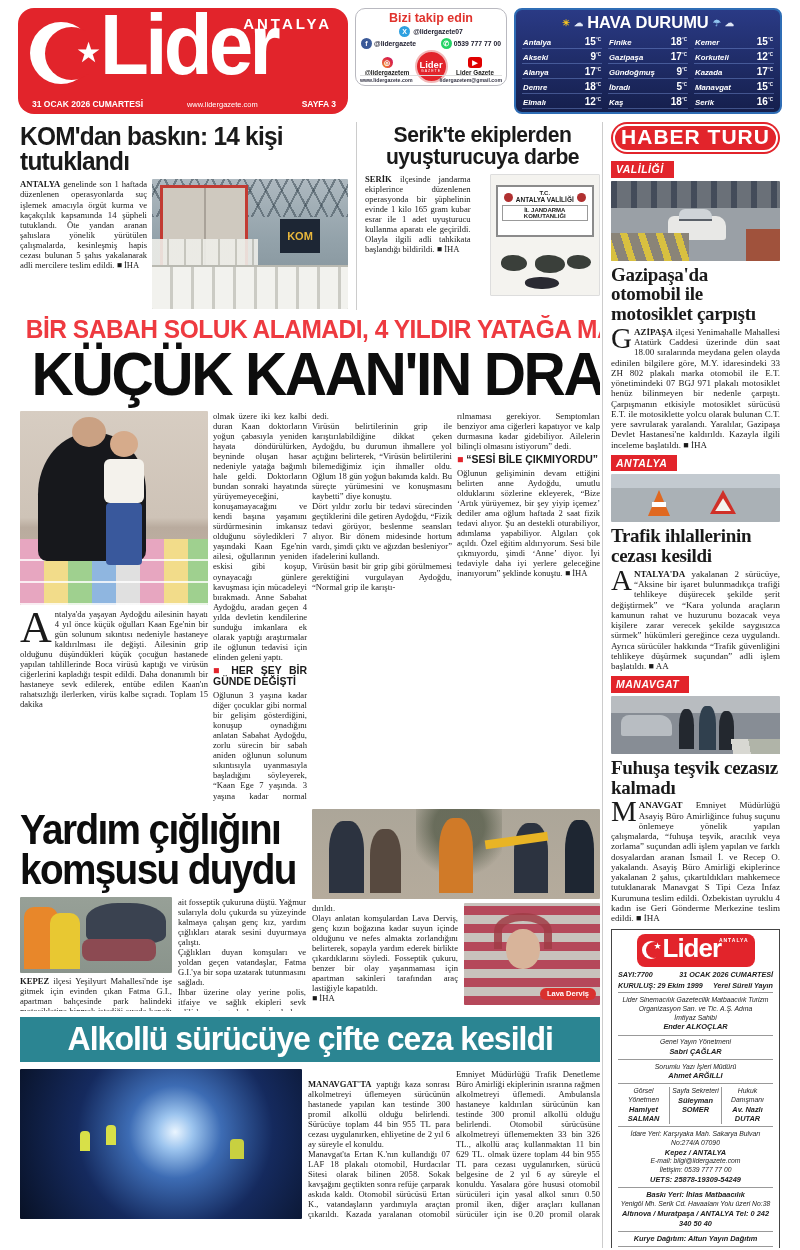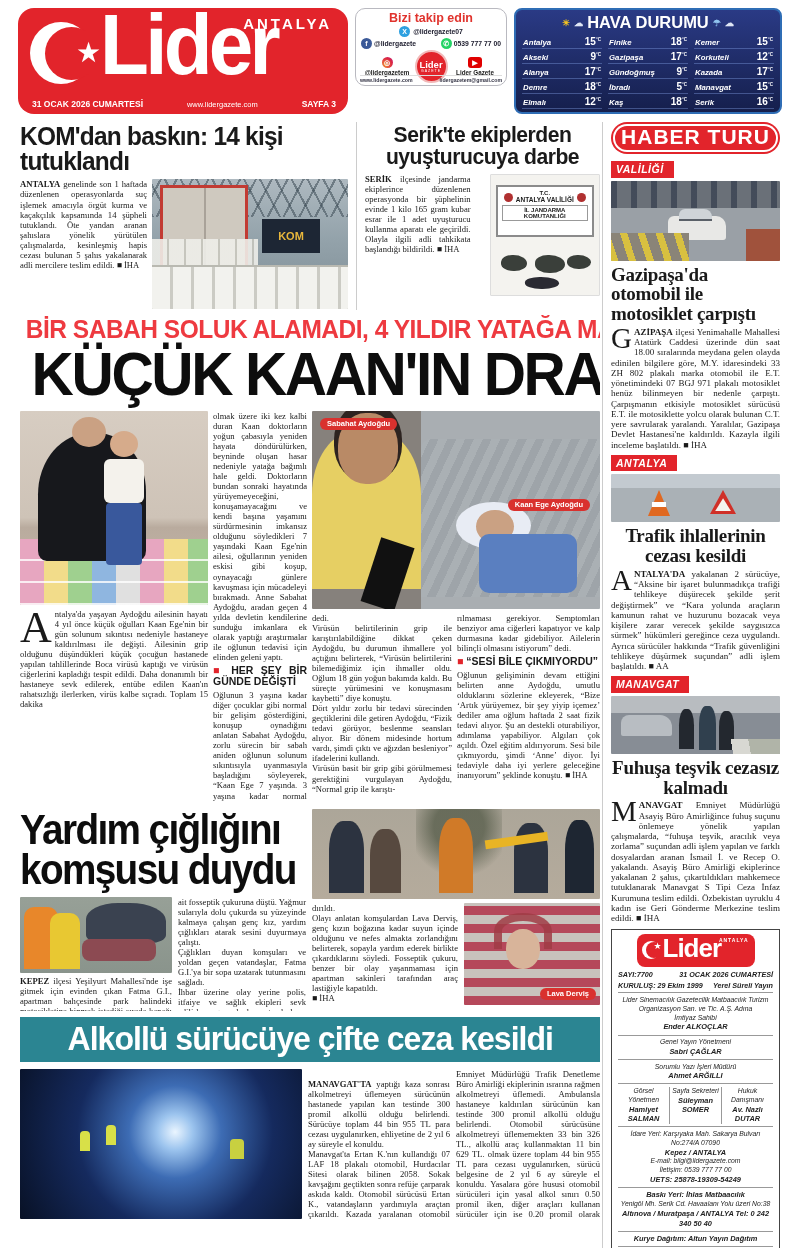--- a/index.html
+++ b/index.html
@@ -76,21 +76,21 @@
   .kom-head { font:bold 26px/0.97 "Liberation Sans", sans-serif; letter-spacing:-0.8px; transform:scaleX(0.94);
               transform-origin:left; margin:2px 0 5px; }
   .kom-body { display:flex; gap:5px; }
   .kom-text { width:127px; }
   .kom-photo { width:196px; height:130px; background:linear-gradient(180deg,#aeb9c0 0%,#94a3ab 45%,#7e8d95 100%); }
   .truss { position:absolute; top:0; left:0; right:0; height:38px;
            background:repeating-linear-gradient(62deg, rgba(60,75,85,0.55) 0 2px, transparent 2px 14px),
                       repeating-linear-gradient(-62deg, rgba(60,75,85,0.55) 0 2px, transparent 2px 14px); }
   .truck { position:absolute; left:8px; top:6px; width:88px; height:88px; background:#cfc9bf; border:3px solid #c23b33; }
   .truck:before { content:""; position:absolute; left:50%; top:0; bottom:0; width:2px; background:#a9a299; }
-  .kom-sign { position:absolute; right:28px; top:40px; width:58px; height:34px; background:#1d2634; color:#e8b73c;
+  .kom-sign { position:absolute; right:28px; top:40px; width:40px; height:34px; background:#1d2634; color:#e8b73c;
               font:bold 11px "Liberation Sans", sans-serif; display:flex; align-items:center; justify-content:center; }
   .ibc { position:absolute; left:0; right:0; bottom:0; height:44px;
          background:repeating-linear-gradient(90deg,#f2f2ee 0 18px,#cbcbc4 18px 21px),
                     linear-gradient(180deg,#e8e8e2,#d4d4cc); border-top:2px solid #b9b9b1; }
   .ibc2 { position:absolute; left:0; right:90px; bottom:44px; height:26px;
           background:repeating-linear-gradient(90deg,#eeeee9 0 15px,#c5c5bd 15px 17px); opacity:0.9; }
 
   .serik { width:244px; border-left:1px solid #ccc; padding-left:8px; }
   .serik-head { font:bold 22px/1.02 "Liberation Sans", sans-serif; letter-spacing:-0.5px; text-align:center;
                 transform:scaleX(0.96); margin:2px 0 5px; }
@@ -186,21 +186,21 @@
   
   .rail { position:absolute; left:602px; top:122px; width:198px; height:1126px; overflow:hidden;
           border-left:1px solid #ccc; padding:0 20px 0 8px; }
   .ht-banner { background:#e2242b; color:#fff; border-radius:14px; text-align:center;
                font:bold 21px "Liberation Sans", sans-serif; letter-spacing:1px; padding:1px 0 3px;
                box-shadow:inset 0 0 0 2px #fff, 0 0 0 2px #e2242b; margin:2px 2px 4px; }
   .tag { display:inline-block; background:#e2242b; color:#fff; font:bold italic 10.5px "Liberation Sans", sans-serif;
          padding:2px 10px 2.5px 5px; margin:5px 0 3px; letter-spacing:0.5px; }
   .r-photo { width:100%; }
   .r-head { font:bold 19px/1.04 "Liberation Serif", serif; letter-spacing:-0.3px; margin:4px 0 3px; }
-  .r-head.ctr { text-align:center; }
+  .r-head.ctr { }
   .r-text { font-size:9px; line-height:1.14; text-align:justify; }
   .rdc { float:left; font-size:29px; line-height:23px; padding-right:2px; }
 
   .g-photo { height:80px; background:linear-gradient(180deg,#6a7078 0 34%, #9aa0a6 34% 100%); }
   .g-bld { position:absolute; top:0; left:0; right:0; height:34%;
            background:repeating-linear-gradient(90deg, rgba(30,40,60,0.5) 0 6px, transparent 6px 20px); }
   .g-car { position:absolute; left:34%; top:44%; width:34%; height:30%; background:#e8e8e6; border-radius:6px 10px 3px 3px; }
   .g-car:before { content:""; position:absolute; left:18%; top:-26%; width:58%; height:40%; background:#cfd4d8;
                   border-radius:6px 8px 0 0; border-bottom:2px solid #5a6068; }
   .g-cross { position:absolute; left:0; bottom:0; width:46%; height:34%;
@@ -433,31 +433,20 @@
 
       <div class="k2">
         <div>olmak üzere iki kez kalbi duran Kaan doktorların yoğun çabasıyla yeniden hayata döndürülürken, beyninde oluşan hasar nedeniyle yatağa bağımlı hale geldi. Doktorların bundan sonraki hayatında yürüyemeyeceğini, konuşamayacağını ve kendi başına yaşamını sürdürmesinin imkansız olduğunu söyledikleri 7 yaşındaki Kaan Ege'nin ailesi, oğullarının yeniden eskisi gibi koşup, oynayacağı günlere kavuşması için mücadeleyi bırakmadı. Anne Sabahat Aydoğdu, aradan geçen 4 yılda devletin kendilerine sunduğu imkanlara ek olarak yaptığı araştırmalar ile oğlunun tedavisi için elinden geleni yaptı.</div>
         <div class="subhead">
           <span class="sq">■</span> <span>HER ŞEY BİR GÜNDE DEĞİŞTİ</span>
         </div>
         <div>Oğlunun 3 yaşına kadar diğer çocuklar gibi normal bir gelişim gösterdiğini, konuşup oynadığını anlatan Sabahat Aydoğdu, zorlu sürecin bir sabah aniden oğlunun solunum sıkıntısıyla uyanmasıyla başladığını söyleyerek, “Kaan Ege 7 yaşında. 3 yaşına kadar normal gelişimi olan, yürüyebilen bir çocuktu. Bir gün solunum sıkıntısıyla uyandı. Acil olarak başka bir hastaneye sevk edildi ve orada Boca virüsü olduğunu öğrendik. Virüs direkt akciğerlere sıçrıyor ve solunum sıkıntısına neden oluyor. Bu nedenle oğlum entübe edildi”</div>
       </div>
 
       <div class="k34">
-        <div class="photo k34-photo">
-          <div class="couch"></div>
-          <div class="mom"></div>
-          <div class="mom-head"></div>
-          <div class="mic"></div>
-          <div class="boy-pillow"></div>
-          <div class="boy-head"></div>
-          <div class="boy-body"></div>
-          <div class="pill" style="left:8px;top:7px;">Sabahat Aydoğdu</div>
-          <div class="pill" style="right:10px;top:88px;">Kaan Ege Aydoğdu</div>
-        </div>
         <div class="k34-cols">
           <div class="k3t pre">dedi.
 Virüsün belirtilerinin grip ile karıştırılabildiğine dikkat çeken Aydoğdu, bu durumun ihmallere yol açtığını belirterek, “Virüsün belirtilerini bilemediğimiz için ihmaller oldu. Oğlum 18 gün yoğun bakımda kaldı. Bu süreçte yürümesini ve konuşmasını kaybetti” diye konuştu.
 Dört yıldır zorlu bir tedavi sürecinden geçtiklerini dile getiren Aydoğdu, “Fizik tedavi görüyor, beslenme seansları alıyor. Bir dönem midesinde hortum vardı, şimdi çıktı ve ağızdan besleniyor” ifadelerini kullandı.
 Virüsün basit bir grip gibi görülmemesi gerektiğini vurgulayan Aydoğdu, “Normal grip ile karıştı-</div>
           <div class="k4">
             <div>rılmaması gerekiyor. Semptomları benziyor ama ciğerleri kapatıyor ve kalp durmasına kadar gidebiliyor. Ailelerin bilinçli olmasını istiyorum” dedi.</div>
             <div class="subhead">
               <span class="sq">■</span> <span>“SESİ BİLE ÇIKMIYORDU”</span>
             </div>

